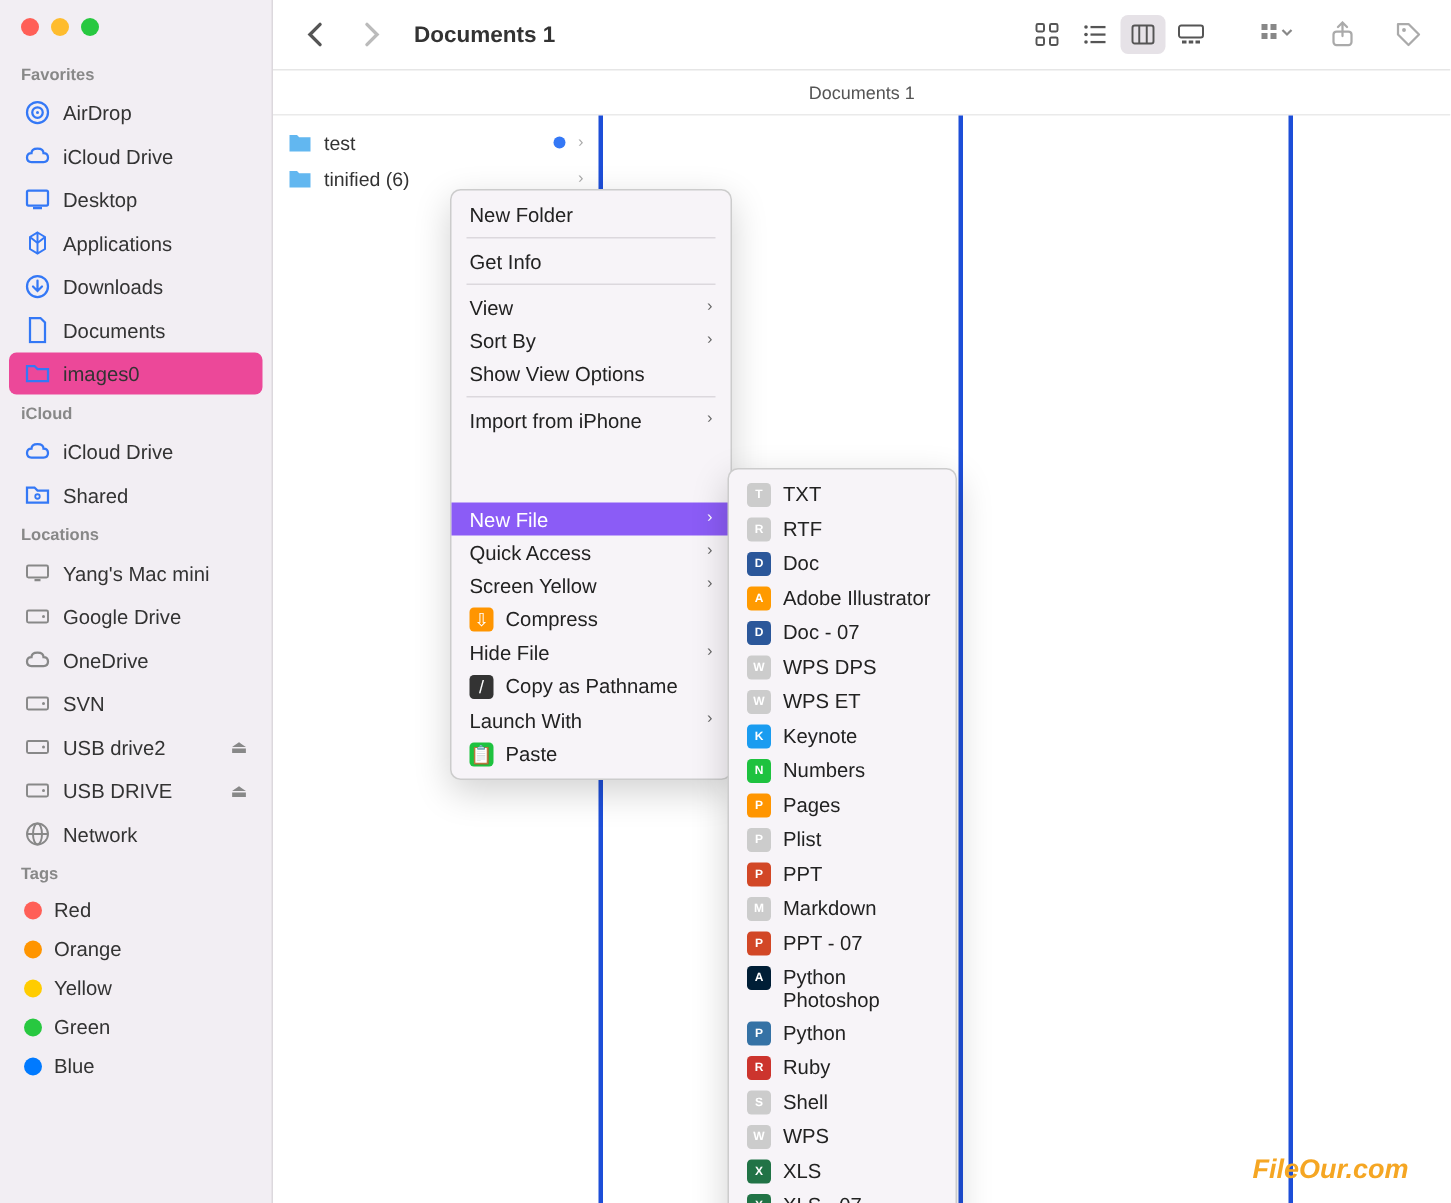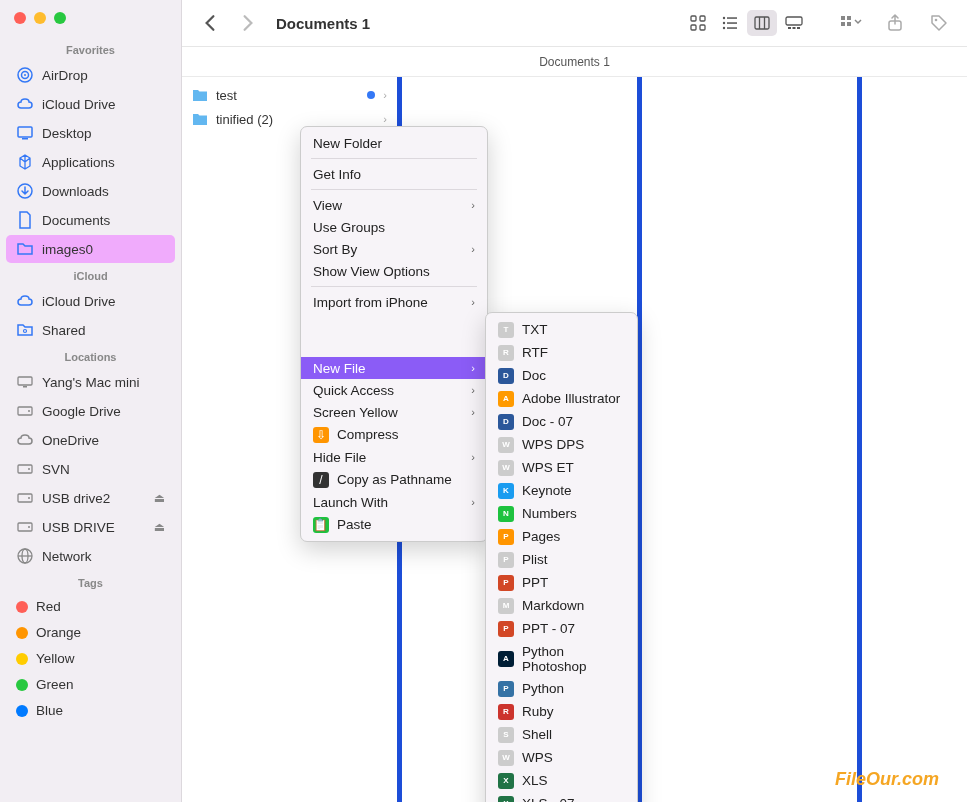--- a/index.html
+++ b/index.html
@@ -8,23 +8,23 @@
     .window { display: flex; height: 100%; }
     
     
     .sidebar { width: 182px; background: #f2eef3; border-right: 1px solid #dcd8dd; overflow-y: auto; padding-top: 12px; }
     .traffic-lights { display: flex; gap: 8px; padding: 0 14px 14px; }
     .traffic-light { width: 12px; height: 12px; border-radius: 50%; }
     .tl-red { background: #ff5f57; }
     .tl-yellow { background: #febc2e; }
     .tl-green { background: #28c840; }
     
-    .sidebar-section-title { font-size: 11px; font-weight: 600; color: #888; padding: 6px 14px 4px; text-align: center; }
+    .sidebar-section-title { font-size: 11px; font-weight: 600; color: #888; padding: 6px 14px 4px; }
     .sidebar-item { display: flex; align-items: center; gap: 8px; padding: 5px 10px; margin: 1px 6px; border-radius: 5px; font-size: 13.5px; color: #333; cursor: pointer; }
-    .sidebar-item.selected { background: #f0abfc; }
+    .sidebar-item.selected { background: #ec4899; }
     .sidebar-icon { width: 18px; height: 18px; display: flex; align-items: center; justify-content: center; color: #3478f6; flex-shrink: 0; }
     .sidebar-icon.gray { color: #888; }
     .eject { margin-left: auto; color: #888; font-size: 12px; }
     .tag-dot { width: 12px; height: 12px; border-radius: 50%; }
     
     
     .main { flex: 1; display: flex; flex-direction: column; background: #fff; }
     
     
     .toolbar { height: 47px; display: flex; align-items: center; padding: 0 14px; gap: 10px; border-bottom: 1px solid #e6e6e6; }
@@ -33,33 +33,33 @@
     .toolbar-spacer { flex: 1; }
     .view-btns { display: flex; gap: 2px; }
     .view-btn { width: 30px; height: 26px; display: flex; align-items: center; justify-content: center; border-radius: 5px; color: #555; cursor: pointer; }
     .view-btn.active { background: #e6e2e7; }
     .toolbar-icon-btn { width: 28px; height: 28px; display: flex; align-items: center; justify-content: center; color: #888; margin-left: 6px; cursor: pointer; }
     
     
     .content { flex: 1; display: flex; flex-direction: column; position: relative; }
     .path-bar { height: 30px; display: flex; align-items: center; justify-content: center; font-size: 12px; color: #555; border-bottom: 1px solid #eaeaea; }
     .columns { flex: 1; display: flex; }
-    .column { width: 220px; border-right: 5px solid #1d4ed8; padding-top: 6px; }
+    .column { width: 220px; border-right: 3px solid #1d4ed8; padding-top: 6px; }
     .column.wide { width: 240px; }
     .file-row { display: flex; align-items: center; gap: 8px; padding: 4px 10px; font-size: 13px; color: #333; }
     .file-icon { width: 16px; height: 16px; display: flex; align-items: center; justify-content: center; }
     .file-name { flex: 1; }
     .file-badge { width: 8px; height: 8px; border-radius: 50%; background: #3478f6; }
     .file-chevron { color: #aaa; font-size: 11px; }
     
     
     .context-menu { position: absolute; background: #f7f4f8; border: 1px solid #ccc; border-radius: 7px; box-shadow: 0 8px 24px rgba(0,0,0,0.18); padding: 5px 0; font-size: 13.5px; }
     .context-menu.main-menu { left: 300px; top: 126px; width: 188px; }
     .context-menu.sub-menu { left: 485px; top: 312px; width: 153px; }
-    .menu-item { display: flex; align-items: center; gap: 8px; padding: 3.5px 12px; cursor: pointer; color: #222; }
+    .menu-item { display: flex; align-items: flex-start; gap: 8px; padding: 3.5px 12px; cursor: pointer; color: #222; }
     .menu-item.highlighted { background: #8b5cf6; color: #fff; margin-top: 44px; }
     .menu-item-label { flex: 1; }
     .menu-chevron { font-size: 11px; color: #666; }
     .menu-item.highlighted .menu-chevron { color: #fff; }
     .menu-sep { height: 1px; background: #dcd8dd; margin: 4px 10px; }
     .menu-icon { width: 16px; height: 16px; display: flex; align-items: center; justify-content: center; font-size: 12px; border-radius: 3px; flex-shrink: 0; }
     
     .watermark { position: absolute; right: 28px; bottom: 12px; font-size: 18px; font-weight: 600; color: #f5a623; font-style: italic; }
     
     svg { display: block; }
@@ -333,21 +333,21 @@
               <span class="file-name">test</span>
               <span class="file-badge"></span> 
               <span class="file-chevron">›</span>
             </div>
             <div class="file-row">
               <span class="file-icon">
                 <svg width="16" height="13" viewBox="0 0 16 13">
                   <path d="M1 1 L6 1 L7.5 2.5 L15 2.5 L15 12 L1 12 Z" fill="#62b7f0"></path>
                 </svg>
               </span>
-              <span class="file-name">tinified (2)</span> 
+              <span class="file-name">tinified (6)</span> 
               <span class="file-chevron">›</span>
             </div>
           </div>
         <div class="column wide"></div>
         <div class="column"></div>
       </div>
     </div>
   </div>
 </div>
 
@@ -358,23 +358,20 @@
     <div class="menu-sep"></div>
     <div class="menu-item">
       <span class="menu-item-label">Get Info</span>
     </div>
     <div class="menu-sep"></div>
     <div class="menu-item">
       <span class="menu-item-label">View</span>
       <span class="menu-chevron">›</span>
     </div>
     <div class="menu-item">
-      <span class="menu-item-label">Use Groups</span>
-    </div>
-    <div class="menu-item">
       <span class="menu-item-label">Sort By</span>
       <span class="menu-chevron">›</span>
     </div>
     <div class="menu-item">
       <span class="menu-item-label">Show View Options</span>
     </div>
     <div class="menu-sep"></div>
     <div class="menu-item">
       <span class="menu-item-label">Import from iPhone</span>
       <span class="menu-chevron">›</span>

